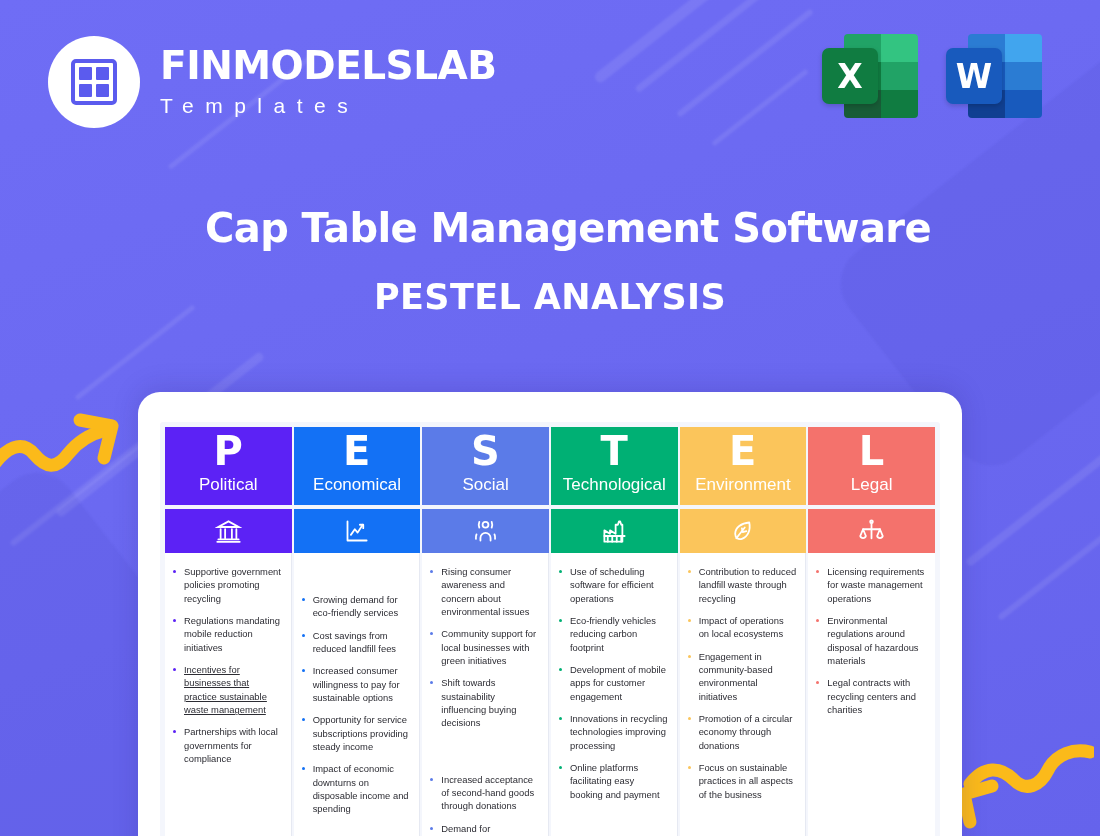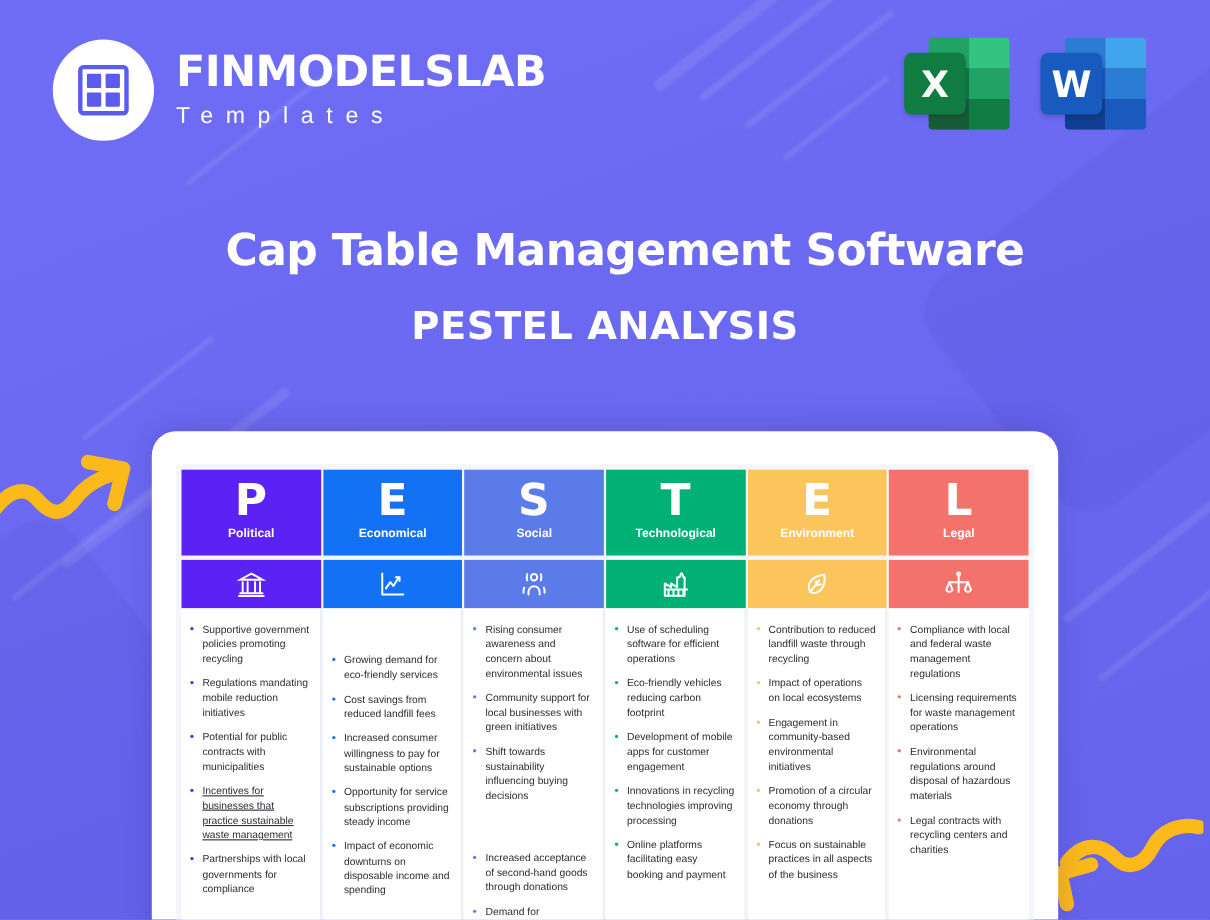--- a/index.html
+++ b/index.html
@@ -210,22 +210,22 @@
     padding-bottom: 6px;
   }
   .letter-cell .big-letter {
     font-size: 40px;
     font-weight: 900;
     line-height: 0.95;
     font-family: "DejaVu Sans", sans-serif;
     letter-spacing: 0.5px;
   }
   .letter-cell .cat-label {
-    font-size: 11px;
-    font-weight: 700;
+    font-size: 17px;
+    font-weight: 400;
     margin-top: 5px;
     font-family: "Liberation Sans", sans-serif;
     white-space: nowrap;
   }
 
   .icon-cell {
     height: 44px;
     margin-top: 4px;
     display: flex;
     align-items: center;
@@ -352,21 +352,20 @@
               <path d="M12 3 L21 8 H3 Z"></path>
               <path d="M5 10v8M9 10v8M15 10v8M19 10v8"></path>
               <path d="M3 19h18"></path>
               <path d="M2 21.2h20"></path>
             </svg>
           </div>
           <div class="list-cell" data-name="pestel-items-political">
             <ul data-name="pestel-item-list">
               <li data-name="list-item" style="color: rgb(44, 44, 51); --dot: #5C22F5;">Supportive government policies promoting recycling</li>
               <li data-name="list-item" style="color: rgb(44, 44, 51); --dot: #5C22F5;">Regulations mandating mobile reduction initiatives</li>
-              <li data-name="list-item" style="color: rgb(44, 44, 51); --dot: #5C22F5;">Potential for public contracts with municipalities</li>
               <li data-name="list-item" style="color: rgb(44, 44, 51); text-decoration: underline; --dot: #5C22F5;">Incentives for businesses that practice sustainable waste management</li>
               <li data-name="list-item" style="color: rgb(44, 44, 51); --dot: #5C22F5;">Partnerships with local governments for compliance</li>
             </ul>
           </div>
         </div>
         <div class="pcol" data-name="pestel-column-economical">
           <div class="letter-cell" data-name="pestel-header-economical" style="background: rgb(19, 113, 245);">
             <div class="big-letter" data-name="pestel-letter">E</div>
             <div class="cat-label" data-name="pestel-category-label">Economical</div>
           </div>
@@ -462,21 +461,20 @@
             <svg viewBox="0 0 24 24" fill="none" stroke="#fff" stroke-width="1.6" stroke-linecap="round" stroke-linejoin="round">
               <path d="M12 4v14"></path>
               <path d="M4.5 10h15"></path>
               <path d="M4.5 10L2 16a2.6 2.6 0 005 0z"></path>
               <path d="M19.5 10L17 16a2.6 2.6 0 005 0z"></path>
               <circle cx="12" cy="3.4" r="1.2"></circle>
             </svg>
           </div>
           <div class="list-cell" data-name="pestel-items-legal">
             <ul data-name="pestel-item-list">
-              <li data-name="list-item" style="color: rgb(44, 44, 51); --dot: #F4726C;">Compliance with local and federal waste management regulations</li>
               <li data-name="list-item" style="color: rgb(44, 44, 51); --dot: #F4726C;">Licensing requirements for waste management operations</li>
               <li data-name="list-item" style="color: rgb(44, 44, 51); --dot: #F4726C;">Environmental regulations around disposal of hazardous materials</li>
               <li data-name="list-item" style="color: rgb(44, 44, 51); --dot: #F4726C;">Legal contracts with recycling centers and charities</li>
             </ul>
           </div>
         </div>
       </div>
   </div>
 </div>
 

